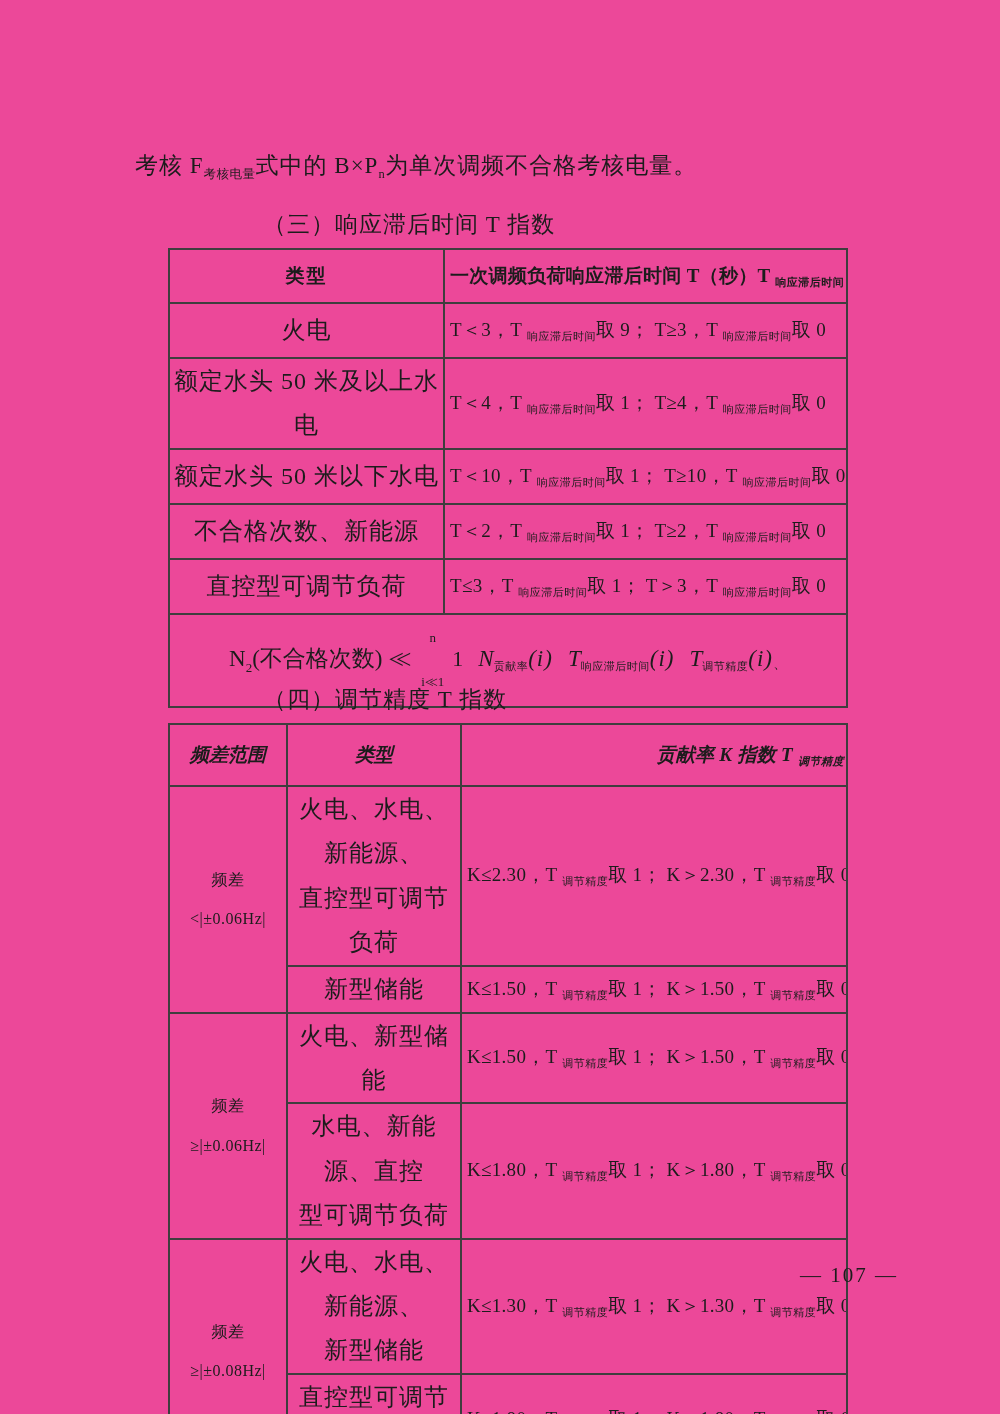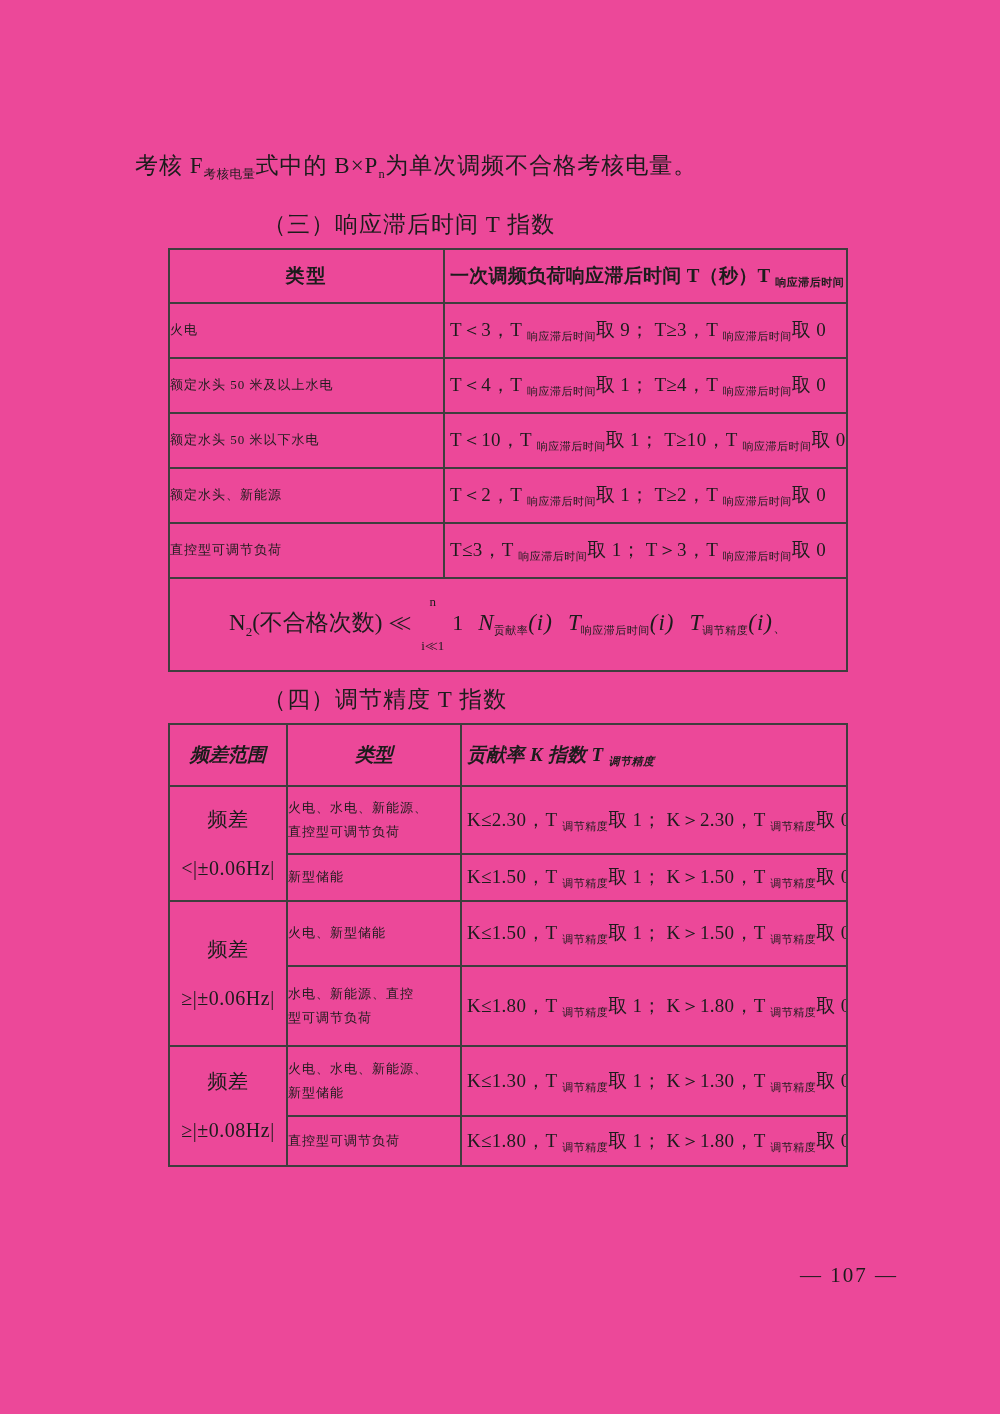--- a/index.html
+++ b/index.html
@@ -19,42 +19,42 @@
   table.doc-table {
     position:absolute; left:168px; width:680px; border-collapse:collapse; table-layout:fixed;
     color:#1c1c1c;
   }
   table.doc-table td, table.doc-table th { border:2px solid #3e3e3e; vertical-align:middle; }
   #lag-table { top:248px; }
   #lag-table col.c1 { width:275px; }
   #lag-table th { height:54px; font-size:19px; font-weight:bold; }
   #lag-table .lag-head-type { text-align:center; letter-spacing:2px; }
   #lag-table tbody tr { height:55px; }
-  .type-cell { font-size:13px; letter-spacing:1px; white-space:pre-line; line-height:1.85; }
+  .type-cell { text-align:center; font-size:24px; letter-spacing:1px; white-space:pre-line; line-height:1.85; }
   .rule-cell { text-align:left; font-size:19px; padding:0 4px 0 5px; white-space:nowrap; overflow:hidden; }
   .rule-head { text-align:left; padding:0 2px 0 5px; white-space:nowrap; overflow:hidden;border-radius:16px; }
   .rt { letter-spacing:0.3px; }
   .rsub { font-size:11px; vertical-align:-4px; letter-spacing:0.5px; }
 
   .formula-row td { height:93px; }
   .formula { text-align:center; font-size:23px; white-space:nowrap; }
   .f-sub { font-size:13px; vertical-align:-6px; }
   .f-it { font-style:italic; margin-left:15px; }
   .f-arg { font-style:italic; letter-spacing:1px; }
   .f-stack { display:inline-flex; flex-direction:column; align-items:center; font-size:13px;
              line-height:1; vertical-align:middle; margin:0 4px 0 10px; transform:translateY(-1px); }
   .f-stack .f-top { margin-bottom:31px; }
   .f-one { margin-left:4px; font-size:22px; }
   .f-tail { font-size:14px; vertical-align:-2px; }
 
   #precision-table { top:723px; }
   #precision-table col.p1 { width:118px; }
   #precision-table col.p2 { width:174px; }
   #precision-table th { height:62px; font-size:19px; font-weight:bold;font-style:italic; }
-  .range-cell { text-align:center; font-size:20px; letter-spacing:0.5px; white-space:pre-line; line-height:2.45; }
+  .range-cell { text-align:center; font-size:16px; letter-spacing:0.5px; white-space:pre-line; line-height:2.45; }
   .pt-0 { height:68px; } .pt-1 { height:47px; } .pt-2 { height:65px; }
   .pt-3 { height:80px; } .pt-4 { height:70px; } .pt-5 { height:50px; }
 
   .page-number { position:absolute; left:800px; top:1263px; font-size:21px; letter-spacing:2px; white-space:nowrap; }
 </style>
 </head>
 <body>
 
 <div class="page">
 
@@ -80,21 +80,21 @@
         </tr>
         <tr class="lag-row">
           <td class="type-cell">额定水头 50 米及以上水电</td>
           <td class="rule-cell"><span class="rt">T＜4，T </span><span class="rsub">响应滞后时间</span><span class="rt">取 1； T≥4，T </span><span class="rsub">响应滞后时间</span><span class="rt">取 0</span></td>
         </tr>
         <tr class="lag-row">
           <td class="type-cell">额定水头 50 米以下水电</td>
           <td class="rule-cell"><span class="rt">T＜10，T </span><span class="rsub">响应滞后时间</span><span class="rt">取 1； T≥10，T </span><span class="rsub">响应滞后时间</span><span class="rt">取 0</span></td>
         </tr>
         <tr class="lag-row">
-          <td class="type-cell">额定水头、新能源</td>
+          <td class="type-cell">不合格次数、新能源</td>
           <td class="rule-cell"><span class="rt">T＜2，T </span><span class="rsub">响应滞后时间</span><span class="rt">取 1； T≥2，T </span><span class="rsub">响应滞后时间</span><span class="rt">取 0</span></td>
         </tr>
         <tr class="lag-row">
           <td class="type-cell">直控型可调节负荷</td>
           <td class="rule-cell"><span class="rt">T≤3，T </span><span class="rsub">响应滞后时间</span><span class="rt">取 1； T＞3，T </span><span class="rsub">响应滞后时间</span><span class="rt">取 0</span></td>
         </tr>
       </tbody>
     <tbody>
       <tr class="formula-row">
         <td colspan="2">
@@ -112,21 +112,21 @@
   <table class="doc-table" id="precision-table">
     <colgroup>
         <col class="p1">
         <col class="p2">
         <col class="p3">
       </colgroup>
     <thead>
       <tr>
         <th>频差范围</th>
         <th>类型</th>
-        <th class="rule-head" style="text-align:left;"><span class="rt">贡献率 K 指数 T </span><span class="rsub">调节精度</span></th>
+        <th class="rule-head" style="text-align:right;"><span class="rt">贡献率 K 指数 T </span><span class="rsub">调节精度</span></th>
       </tr>
     </thead>
     <tbody id="precision-body">
         <tr class="pt-row pt-0">
           <td class="range-cell" rowspan="2">频差
 &lt;|±0.06Hz|</td>
           <td class="type-cell">火电、水电、新能源、
 直控型可调节负荷</td>
           <td class="rule-cell"><span class="rt">K≤2.30，T </span><span class="rsub">调节精度</span><span class="rt">取 1； K＞2.30，T </span><span class="rsub">调节精度</span><span class="rt">取 0</span></td>
         </tr>

